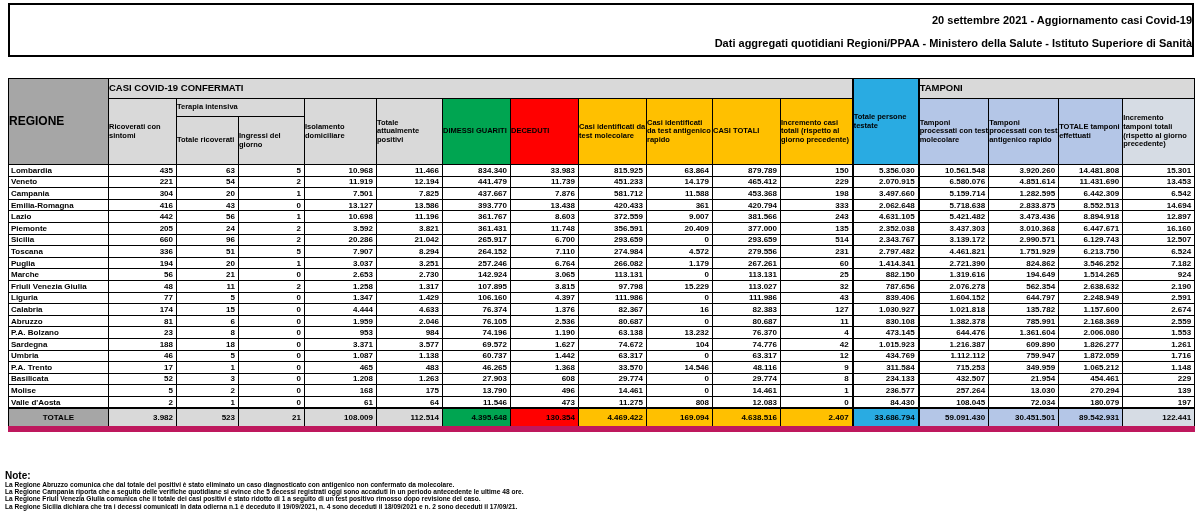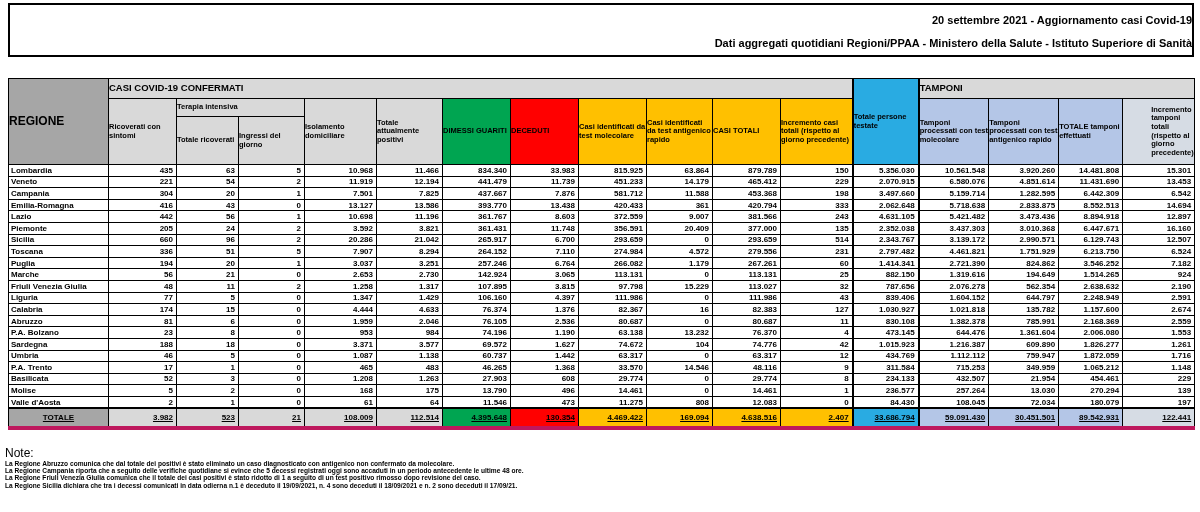--- a/index.html
+++ b/index.html
@@ -16,37 +16,37 @@
   .covid th,.covid td{border:1px solid #000;overflow:hidden;white-space:nowrap;padding:0;}
   .covid th{font-size:7.5px;font-weight:bold;text-align:left;vertical-align:middle;
             white-space:normal;line-height:1.15;background:var(--lightgray);}
   .covid .band{font-size:9.5px;background:var(--lightgray);}
   .covid .regione-h{background:var(--gray);font-size:12px;}
   .covid .h-green{background:var(--green);}
   .covid .h-red{background:var(--red);}
   .covid .h-yellow{background:var(--yellow);}
   .covid .h-cyan{background:var(--cyan);border-left:2px solid #000;border-right:2px solid #000;}
   .covid .h-lblue{background:var(--lblue);}
-  .covid .h-grayblue{background:var(--grayblue);padding-left:28px;}
+  .covid .h-grayblue{background:var(--grayblue);}
   .covid td{height:10.6px;font-size:8px;font-weight:bold;text-align:right;padding:0 3px 0 0;
             background:#fff;}
   .covid td.rg{text-align:left;padding:0 0 0 2px;}
   .covid td:nth-child(13){border-left:2px solid #000;border-right:2px solid #000;}
-  .covid tr.totale-row td{height:17px;border-top:2px solid #000;border-bottom:4px solid #be185d;
-            background:var(--lightgray);text-decoration:underline;}
+  .covid tr.totale-row td{height:17px;border-top:2px solid #000;border-bottom:6px solid #be185d;
+            background:var(--lightgray);}
   .covid tr.totale-row td.rg{background:var(--gray);text-align:center;padding:0;}
   .covid tr.totale-row td.g{background:var(--green);}
   .covid tr.totale-row td.r{background:var(--red);}
   .covid tr.totale-row td.y{background:var(--yellow);}
   .covid tr.totale-row td.c{background:var(--cyan);}
   .covid tr.totale-row td.b{background:var(--lblue);}
   .covid tr.totale-row td.gb{background:var(--grayblue);}
   
   .notes{position:absolute;left:5px;top:446px;}
-  .notes .nh{font-size:12px;font-weight:normal;}
+  .notes .nh{font-size:10px;font-weight:bold;margin-top:24px;}
   .notes .nl{font-size:6.6px;line-height:7.2px;font-weight:bold;}
   .notes .nl:first-of-type{margin-top:13px;}
 </style>
 </head>
 <body>
 
 <div id="page">
 
   <div class="title-box">
     <div class="l1">20 settembre 2021 - Aggiornamento casi Covid-19</div>

